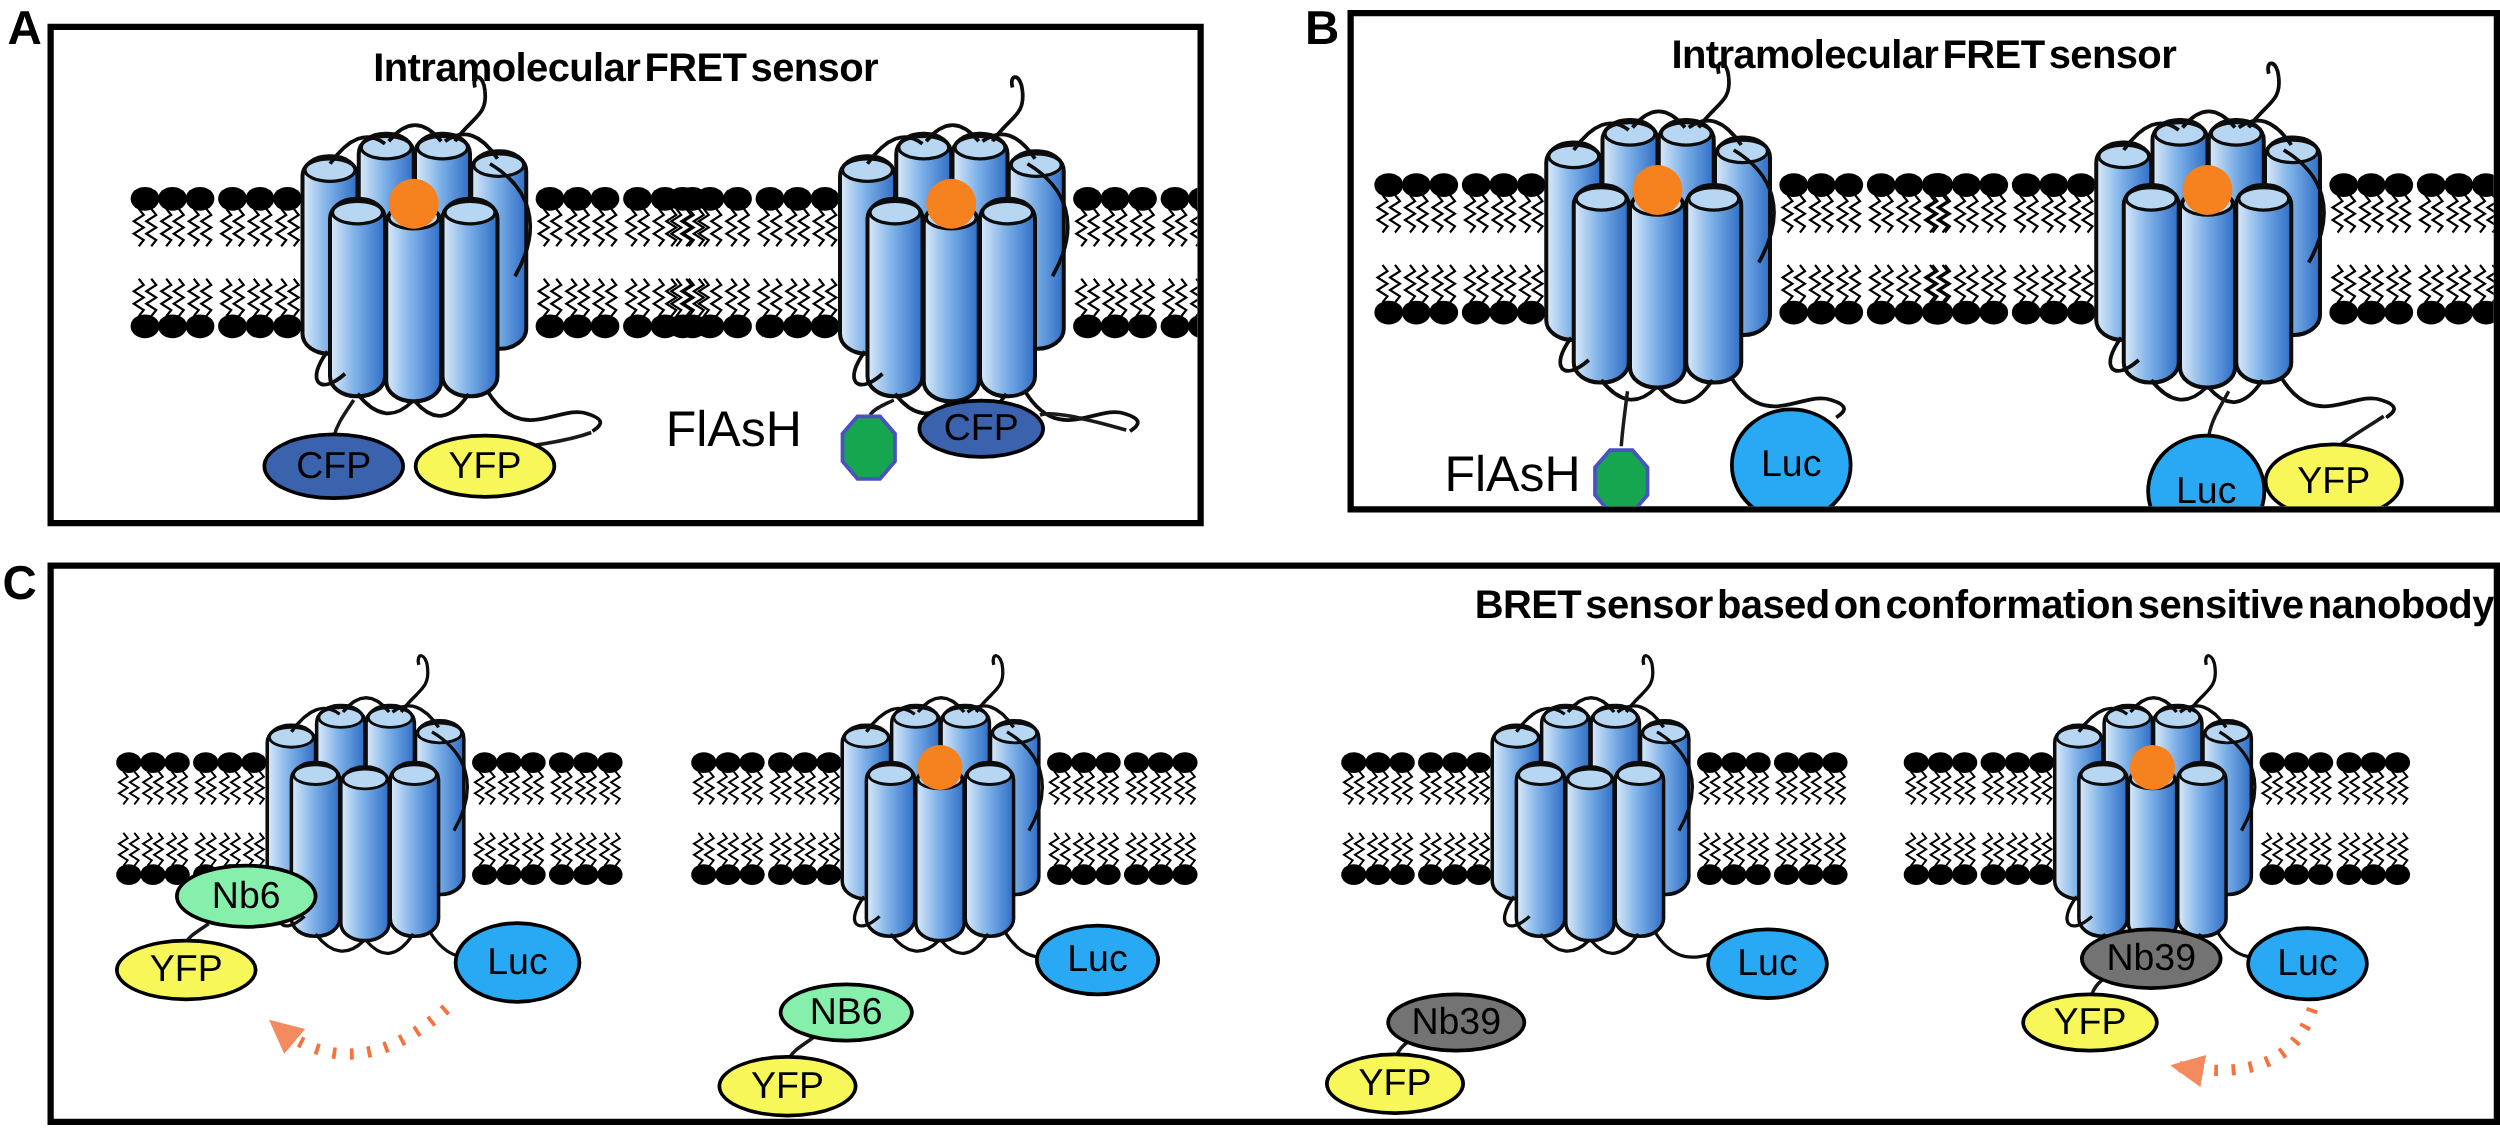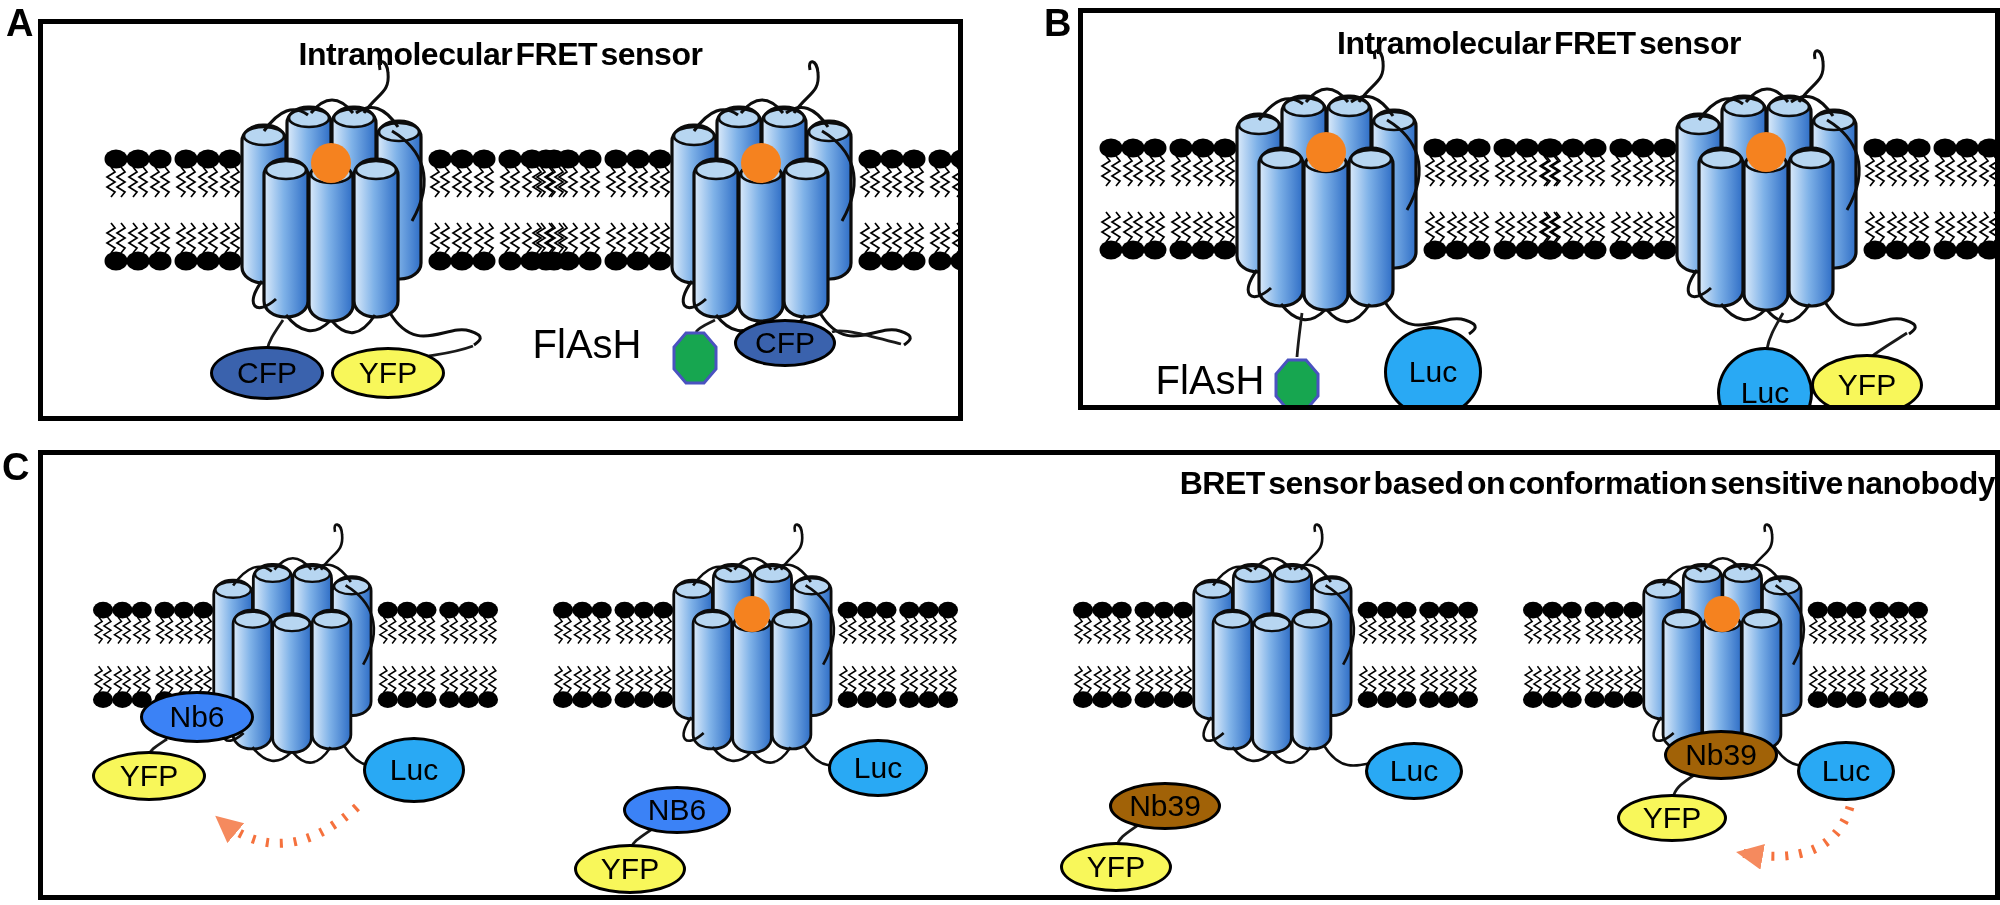--- a/index.html
+++ b/index.html
@@ -16,22 +16,22 @@
   .scene svg, svg.overlay{overflow:visible;}
   .overlay{position:absolute;left:0;top:0;pointer-events:none;}
   .badge{position:absolute;transform:translate(-50%,-50%);border:3px solid #000;
          border-radius:50%;display:flex;align-items:center;justify-content:center;
          font-size:30px;line-height:1;z-index:5;}
   .flash-label{position:absolute;transform:translate(-50%,-50%);font-size:40px;z-index:5;}
   .octagon{position:absolute;transform:translate(-50%,-50%);z-index:5;}
   .c-cfp{background:#3a62ad;}
   .c-yfp{background:#f8f75a;}
   .c-luc{background:#29a9f4;}
-  .c-nb6{background:#3b82f6;text-align:center;}
-  .c-nb39{background:#a16207;}
+  .c-nb6{background:#86efac;text-align:center;}
+  .c-nb39{background:#737373;margin-top:12px;}
 </style>
 </head>
 <body>
 
 <svg width="0" height="0" style="position:absolute" aria-hidden="true">
   <defs>
     <linearGradient id="helixGrad" x1="0" y1="0" x2="1" y2="0">
       <stop offset="0" stop-color="#dcebfa"></stop>
       <stop offset="0.45" stop-color="#7fb2e8"></stop>
       <stop offset="1" stop-color="#2f6ec6"></stop>

